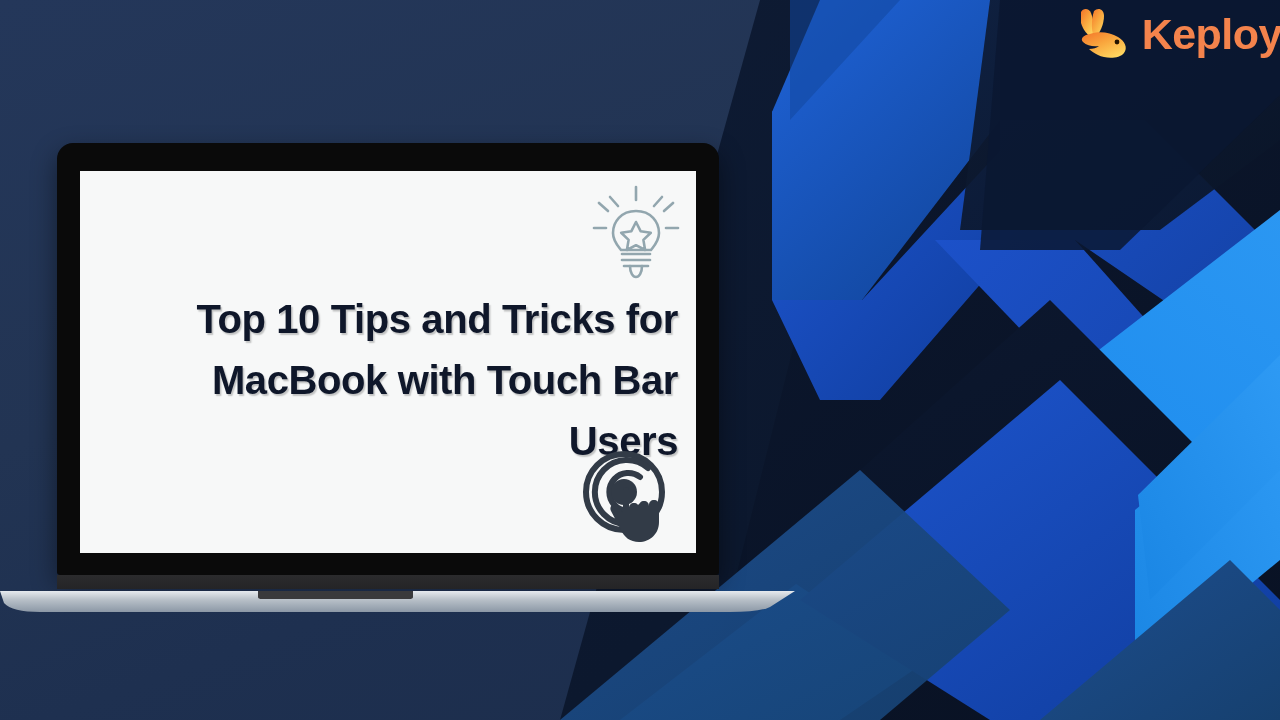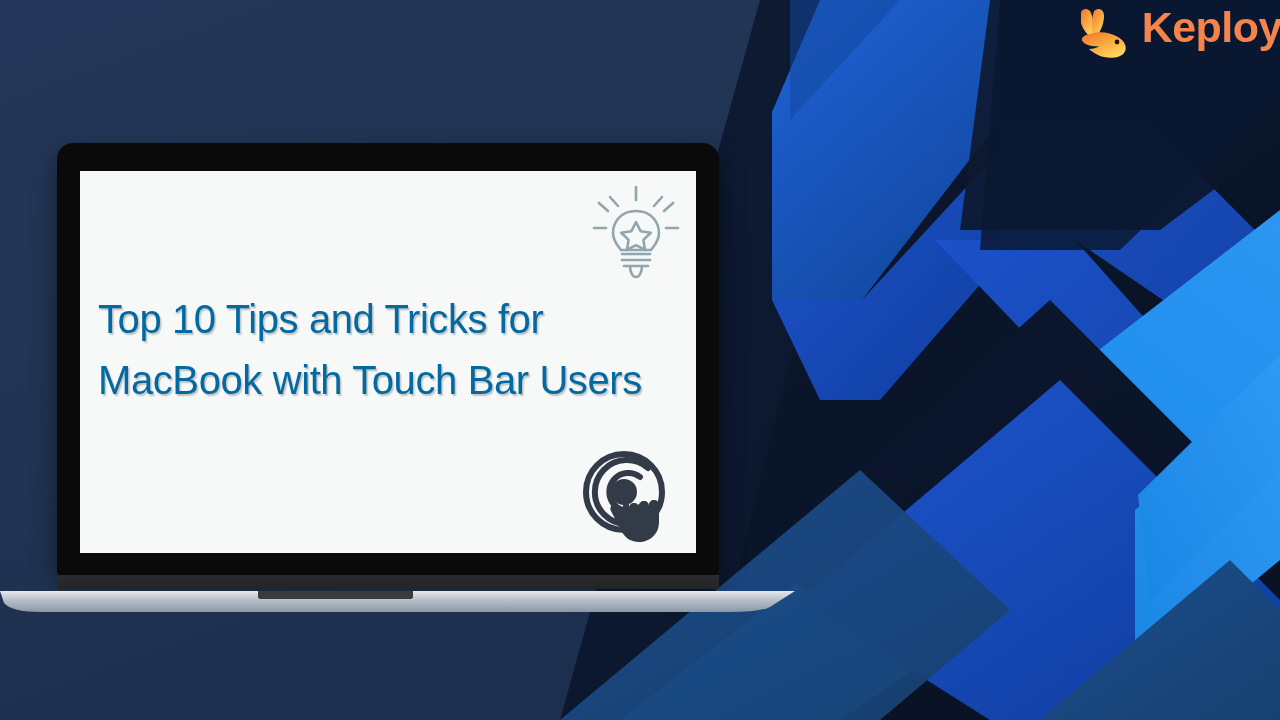--- a/index.html
+++ b/index.html
@@ -33,21 +33,21 @@
     height: 720px;
     display: block;
   }
 
   
   .logo {
     position: absolute;
     top: 6px;
     right: 2px;
     display: flex;
-    align-items: flex-start;
+    align-items: center;
     gap: 6px;
     z-index: 40;
   }
   .logo-mark {
     width: 64px;
     height: 56px;
     display: block;
   }
   .logo-word {
     font-size: 43px;
@@ -112,26 +112,26 @@
     bottom: 5px;
     width: 104px;
     height: 104px;
   }
   .screen-title {
     position: absolute;
     left: 0;
     right: 0;
     top: 118px;
     padding: 0 18px;
-    text-align: left;
+    text-align: right;
     font-size: 40px;
-    font-weight: normal;
+    font-weight: bold;
     line-height: 1.52;
     letter-spacing: -0.4px;
-    color: #0369a1;
+    color: #0f172a;
     text-shadow: 1.5px 1.5px 1.5px rgba(0,0,0,0.22);
     box-sizing: border-box;
   }
 </style>
 </head>
 <body>
 
 <div id="stage">
 
   <div class="bg-base"></div>

